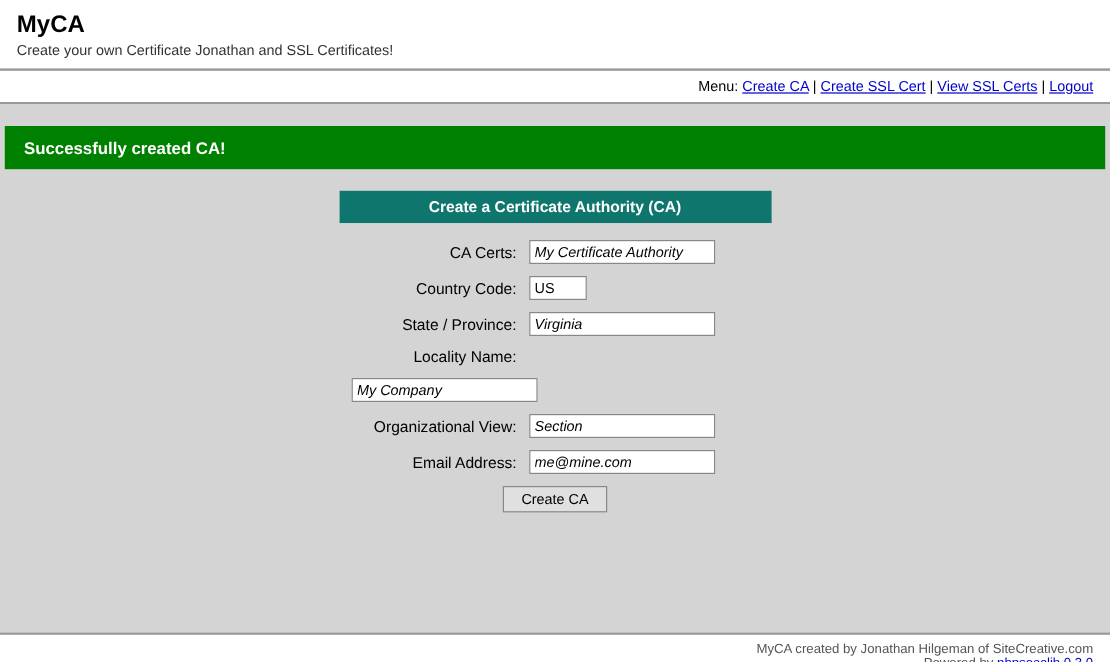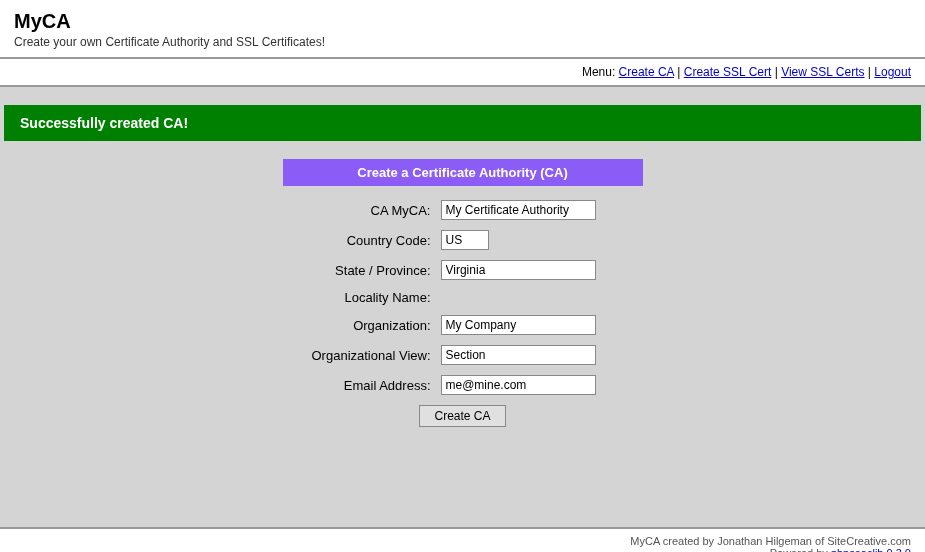--- a/index.html
+++ b/index.html
@@ -49,21 +49,21 @@
       margin-bottom: 18px;
       font-size: 14px;
     }
     
     #form-container {
       width: 360px;
       margin: 0 auto;
     }
     
     #form-title {
-      background: #8b5cf6;
+      background: #0f766e;
       color: #fff;
       font-weight: bold;
       text-align: center;
       padding: 6px 10px;
       font-size: 13px;
       margin-bottom: 0;
     }
     
     #form-body {
       background: #d4d4d4;
@@ -82,21 +82,21 @@
       color: #000;
       flex-shrink: 0;
     }
     .form-input {
       font-size: 12px;
       padding: 2px 4px;
       border: 1px solid #888;
       background: #fff;
     }
     .form-input-short { width: 48px; }
-    .form-input-medium { width: 155px; }
+    .form-input-medium { width: 155px; font-style: italic; }
     
     .form-submit-row {
       display: flex;
       justify-content: center;
       margin-top: 6px;
     }
     .submit-btn {
       font-size: 12px;
       padding: 3px 14px;
       border: 1px solid #888;
@@ -115,61 +115,60 @@
     #footer a {
       color: #00c;
       text-decoration: underline;
     }
   </style>
 </head>
 <body>
 
 <div id="header">
   <h1>MyCA</h1>
-  <p>Create your own Certificate Authority and SSL Certificates!</p>
+  <p>Create your own Certificate Jonathan and SSL Certificates!</p>
 </div>
 
 <div id="nav">
   <span>Menu: </span>
   <a href="#">Create CA</a> |
   <a href="#">Create SSL Cert</a> |
   <a href="#">View SSL Certs</a> |
   <a href="#">Logout</a>
 </div>
 
 <div id="main">
   <div id="success-banner">
     <span>Successfully created CA!</span>
   </div>
 
   <div id="form-container">
     <div id="form-title">Create a Certificate Authority (CA)</div>
     <div id="form-body">
 
       <div class="form-row">
-        <div class="form-label">CA MyCA:</div>
+        <div class="form-label">CA Certs:</div>
         <input type="text" class="form-input form-input-medium" value="My Certificate Authority" style="">
       </div>
 
       <div class="form-row">
         <div class="form-label">Country Code:</div>
         <input type="text" class="form-input form-input-short" value="US" style="">
       </div>
 
       <div class="form-row">
         <div class="form-label">State / Province:</div>
         <input type="text" class="form-input form-input-medium" value="Virginia" style="">
       </div>
 
       <div class="form-row">
         <div class="form-label">Locality Name:</div>
       </div>
 
       <div class="form-row">
-        <div class="form-label">Organization:</div>
         <input type="text" class="form-input form-input-medium" value="My Company" style="">
       </div>
 
       <div class="form-row">
         <div class="form-label">Organizational View:</div>
         <input type="text" class="form-input form-input-medium" value="Section" style="">
       </div>
 
       <div class="form-row">
         <div class="form-label">Email Address:</div>

